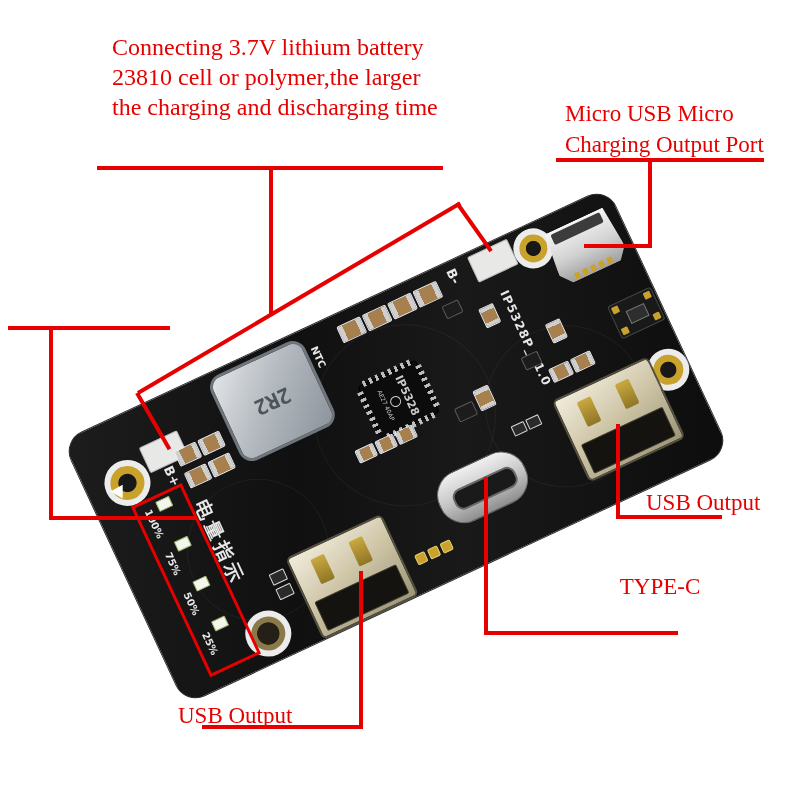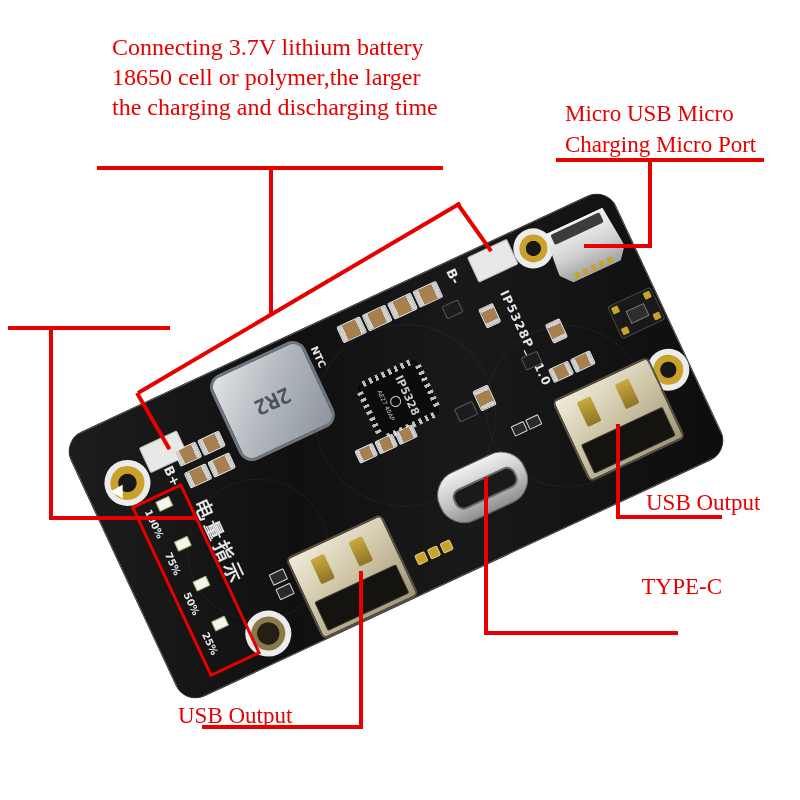--- a/index.html
+++ b/index.html
@@ -177,35 +177,35 @@
   <div class="gold" style="left:284px;top:252px;width:9px;height:9px;"></div>
   <div class="gold" style="left:298px;top:252px;width:9px;height:9px;"></div>
   <div class="pad" style="left:130px;top:208px;width:14px;height:10px;"></div>
   <div class="pad" style="left:130px;top:224px;width:14px;height:10px;"></div>
   <div class="pad" style="left:412px;top:176px;width:12px;height:9px;"></div>
   <div class="pad" style="left:428px;top:176px;width:12px;height:9px;"></div>
 </div>
 
 <div class="txt" style="left:112px;top:32px;font-size:24px;line-height:30px;">
   <div>Connecting 3.7V lithium battery</div>
-  <div>18650 cell or polymer,the larger</div>
+  <div>23810 cell or polymer,the larger</div>
   <div>the charging and discharging time</div>
 </div>
 
 <div class="txt" style="left:565px;top:98px;">
   <div>Micro USB Micro</div>
-  <div>Charging Micro Port</div>
+  <div>Charging Output Port</div>
 </div>
 
 <div class="txt" style="left:13px;top:265px;line-height:32px;">
 </div>
 
 <div class="txt" style="left:646px;top:487px;">USB Output</div>
 
-<div class="txt" style="left:598px;top:572px;width:124px;text-align:right;line-height:30px;">
+<div class="txt" style="left:598px;top:572px;width:124px;text-align:center;line-height:30px;">
   <div>TYPE-C</div>
 </div>
 
 <div class="txt" style="left:178px;top:700px;">USB Output</div>
 
 <div class="ln" style="left:97px;top:166px;width:346px;height:4px;"></div>
 <div class="ln" style="left:269px;top:166px;width:4px;height:150px;"></div>
 <div class="ln rot" style="left:138px;top:391px;width:374px;height:4px;transform:rotate(-30.5deg);"></div>
 <div class="ln rot" style="left:457px;top:201px;width:59px;height:4px;transform:rotate(54.7deg);"></div>
 <div class="ln rot" style="left:137px;top:391px;width:65px;height:4px;transform:rotate(60deg);"></div>

